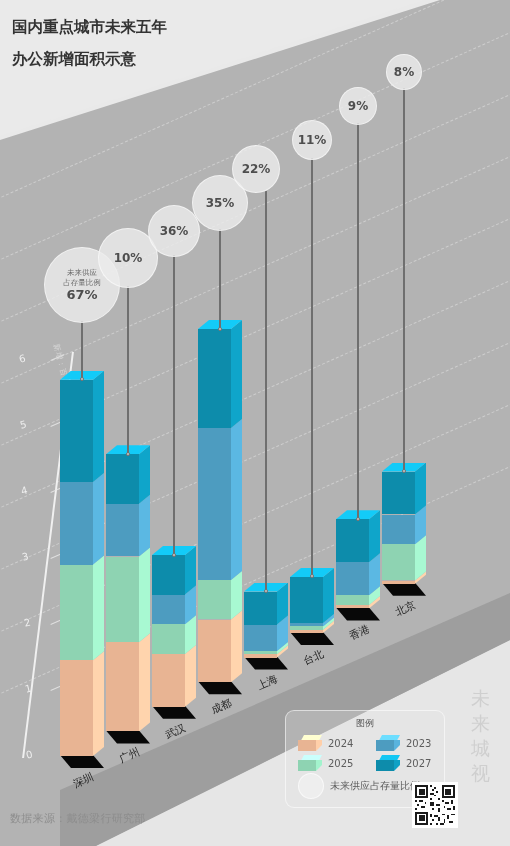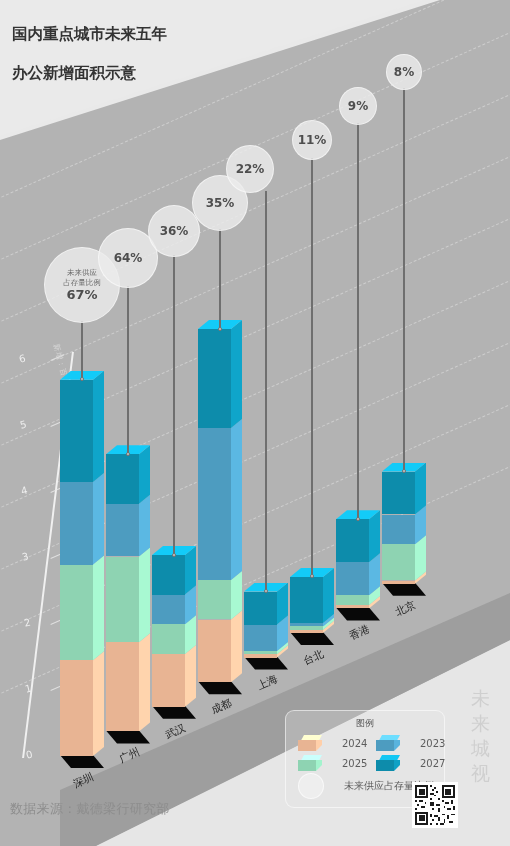--- a/index.html
+++ b/index.html
@@ -31,21 +31,21 @@
     background:#9e9e9e;
     clip-path:polygon(60px 790px, 510px 593px, 510px 640px, 96px 846px, 60px 846px);
   }
   .bg-stripe{
     position:absolute;background:rgba(255,255,255,.30);height:1.5px;width:700px;
     transform-origin:0 0;transform:rotate(-24deg);
   }
 
   
   .source{
-    position:absolute;left:10px;bottom:28px;font-size:13px;color:#8d8d8d;
+    position:absolute;left:10px;bottom:20px;font-size:11px;color:#8d8d8d;
     font-family:"DejaVu Sans",sans-serif;letter-spacing:.3px;
   }
   .watermark{
     position:absolute;right:12px;bottom:60px;width:34px;
     font-size:19px;line-height:1.32;color:#cfcfcf;text-align:center;
     letter-spacing:1px;font-family:"DejaVu Sans",sans-serif;
   }
   .qr{
     position:absolute;right:52px;bottom:18px;width:46px;height:46px;
     background:#fff;padding:3px;box-sizing:border-box;
@@ -55,21 +55,21 @@
   
   .title-block{position:absolute;left:12px;top:6px;z-index:6;}
   .title-main{
     font-family:"DejaVu Serif","Liberation Serif",serif;
     font-size:33px;font-weight:700;color:#2f2f2f;letter-spacing:1px;
     line-height:1.18;white-space:nowrap;
   }
   .title-sub{
     font-family:"DejaVu Serif","Liberation Serif",serif;
     font-size:15.5px;font-weight:700;color:#333;line-height:1.42;
-    margin-top:17px;white-space:nowrap;
+    margin-top:10px;white-space:nowrap;
   }
 
   
   #chart{position:absolute;left:0;top:0;width:510px;height:846px;z-index:4;}
 
   .axis-line{position:absolute;background:#f0f0f0;}
   .tick-label{
     position:absolute;font-size:10px;color:#efefef;
     font-family:"DejaVu Sans",sans-serif;
     transform-origin:50% 50%;
@@ -113,21 +113,21 @@
     position:absolute;left:285px;top:710px;width:160px;height:98px;
     border:1px solid rgba(255,255,255,.55);border-radius:9px;
     background:rgba(228,228,228,.30);box-sizing:border-box;
   }
   .legend-title{
     position:absolute;top:6px;left:0;right:0;text-align:center;
     font-size:9px;color:#555;font-family:"DejaVu Sans",sans-serif;
   }
   .legend-item{position:absolute;display:flex;align-items:center;}
   .legend-item .lab{
-    font-size:10px;color:#5d5d5d;margin-left:20px;
+    font-size:10px;color:#5d5d5d;margin-left:6px;
     font-family:"DejaVu Sans",sans-serif;
   }
   .cube{position:relative;width:24px;height:17px;}
   .cube .c-front{position:absolute;left:0;top:5px;width:18px;height:11px;}
   .cube .c-top{position:absolute;left:0;top:0;width:18px;height:11px;}
   .cube .c-side{position:absolute;left:18px;top:0px;width:6px;height:11px;}
   .legend-circle{
     width:26px;height:26px;border-radius:50%;
     background:rgba(240,240,240,.85);border:1px solid rgba(255,255,255,.6);
     box-sizing:border-box;
@@ -332,35 +332,35 @@
       <div class="leader" style="left: 81.4px; top: 321px; height: 60.3px;"></div>
       <div class="leader-dot" style="left: 79.5px; top: 377.3px;"></div>
       <div class="bubble first" style="left: 44px; top: 247px; width: 76px; height: 76px;">
         <div class="cap">未来供应</div>
         <div class="cap">占存量比例</div>
         <div class="pct">67%</div>
       </div>
       <div class="leader" style="left: 127.4px; top: 286px; height: 169.7px;"></div>
       <div class="leader-dot" style="left: 125.5px; top: 451.7px;"></div>
       <div class="bubble" style="left: 98px; top: 228px; width: 60px; height: 60px;">
-        <div class="pct">64%</div>
+        <div class="pct">10%</div>
       </div>
       <div class="leader" style="left: 173.4px; top: 255px; height: 301.5px;"></div>
       <div class="leader-dot" style="left: 171.5px; top: 552.5px;"></div>
       <div class="bubble" style="left: 148px; top: 205px; width: 52px; height: 52px;">
         <div class="pct">36%</div>
       </div>
       <div class="leader" style="left: 219.4px; top: 229px; height: 101.6px;"></div>
       <div class="leader-dot" style="left: 217.5px; top: 326.6px;"></div>
       <div class="bubble" style="left: 192px; top: 175px; width: 56px; height: 56px;">
         <div class="pct">35%</div>
       </div>
       <div class="leader" style="left: 265.4px; top: 191px; height: 402.1px;"></div>
       <div class="leader-dot" style="left: 263.5px; top: 589.1px;"></div>
-      <div class="bubble" style="left: 226px; top: 145px; width: 48px; height: 48px;">
+      <div class="bubble" style="left: 232px; top: 145px; width: 48px; height: 48px;">
         <div class="pct">22%</div>
       </div>
       <div class="leader" style="left: 311.4px; top: 158px; height: 420.4px;"></div>
       <div class="leader-dot" style="left: 309.5px; top: 574.4px;"></div>
       <div class="bubble" style="left: 292px; top: 120px; width: 40px; height: 40px;">
         <div class="pct">11%</div>
       </div>
       <div class="leader" style="left: 357.4px; top: 123px; height: 397.8px;"></div>
       <div class="leader-dot" style="left: 355.5px; top: 516.8px;"></div>
       <div class="bubble" style="left: 339px; top: 87px; width: 38px; height: 38px;">

